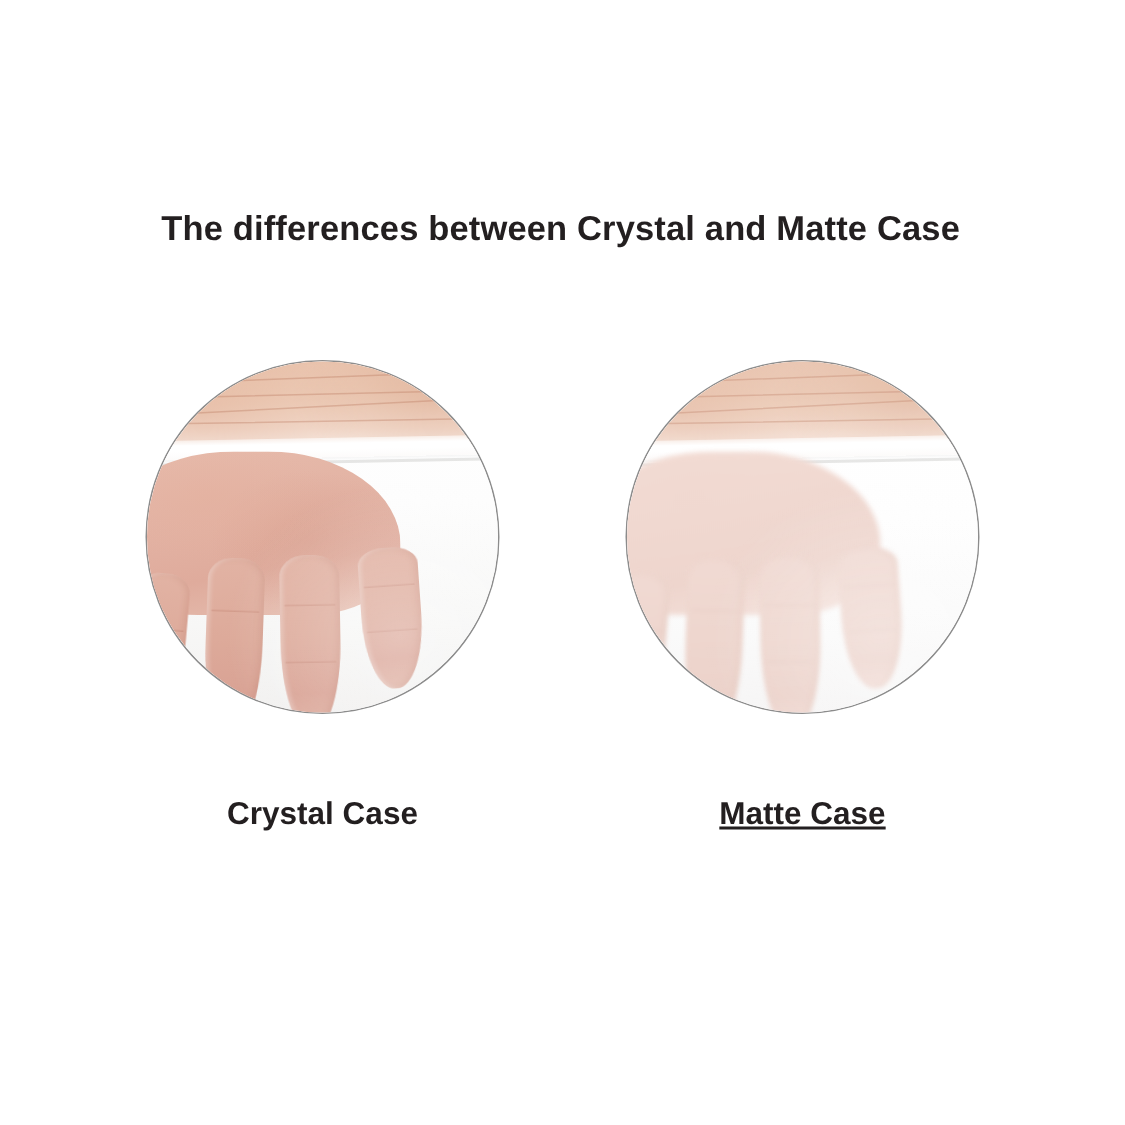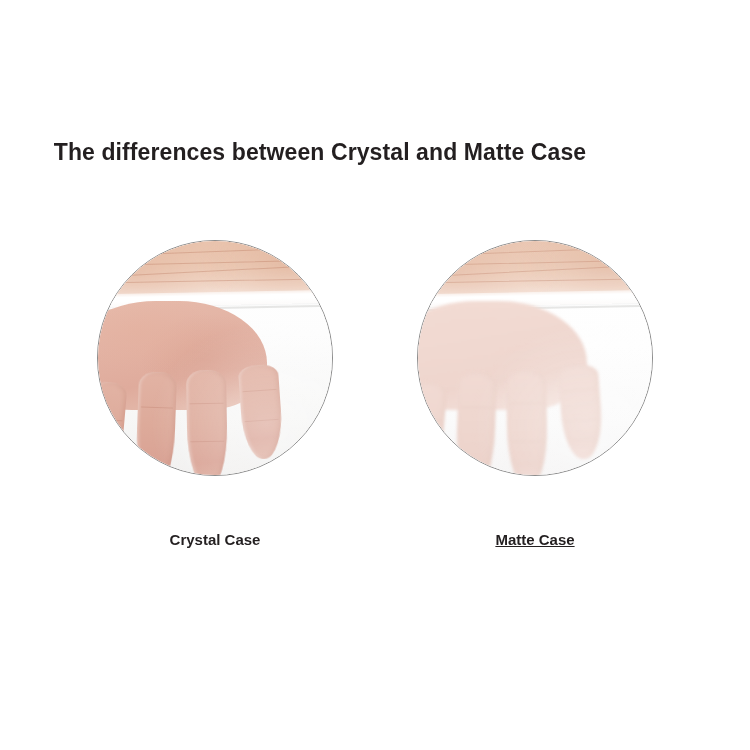--- a/index.html
+++ b/index.html
@@ -20,21 +20,21 @@
     inset: 0;
     background: #ffffff;
   }
 
   
   .title {
     position: absolute;
     top: 139px;
     left: 0;
     width: 640px;
-    text-align: center;
+    text-align: right;
     font-size: 23px;
     font-weight: bold;
     color: #231f20;
     letter-spacing: 0.1px;
     white-space: nowrap;
   }
 
   
   .panel {
     position: absolute;
@@ -197,21 +197,21 @@
       radial-gradient(ellipse 100% 100% at 50% 50%, rgba(255,255,255,0) 72%, rgba(255,255,255,0.22) 100%);
     pointer-events: none;
   }
 
   
   .caption {
     position: absolute;
     top: 531px;
     width: 236px;
     text-align: center;
-    font-size: 15px;
+    font-size: 21px;
     font-weight: bold;
     color: #231f20;
     white-space: nowrap;
   }
   .caption.left  { left: 97px; }
   .caption.right { left: 417px; text-decoration: underline; }
 </style>
 </head>
 <body>
 

